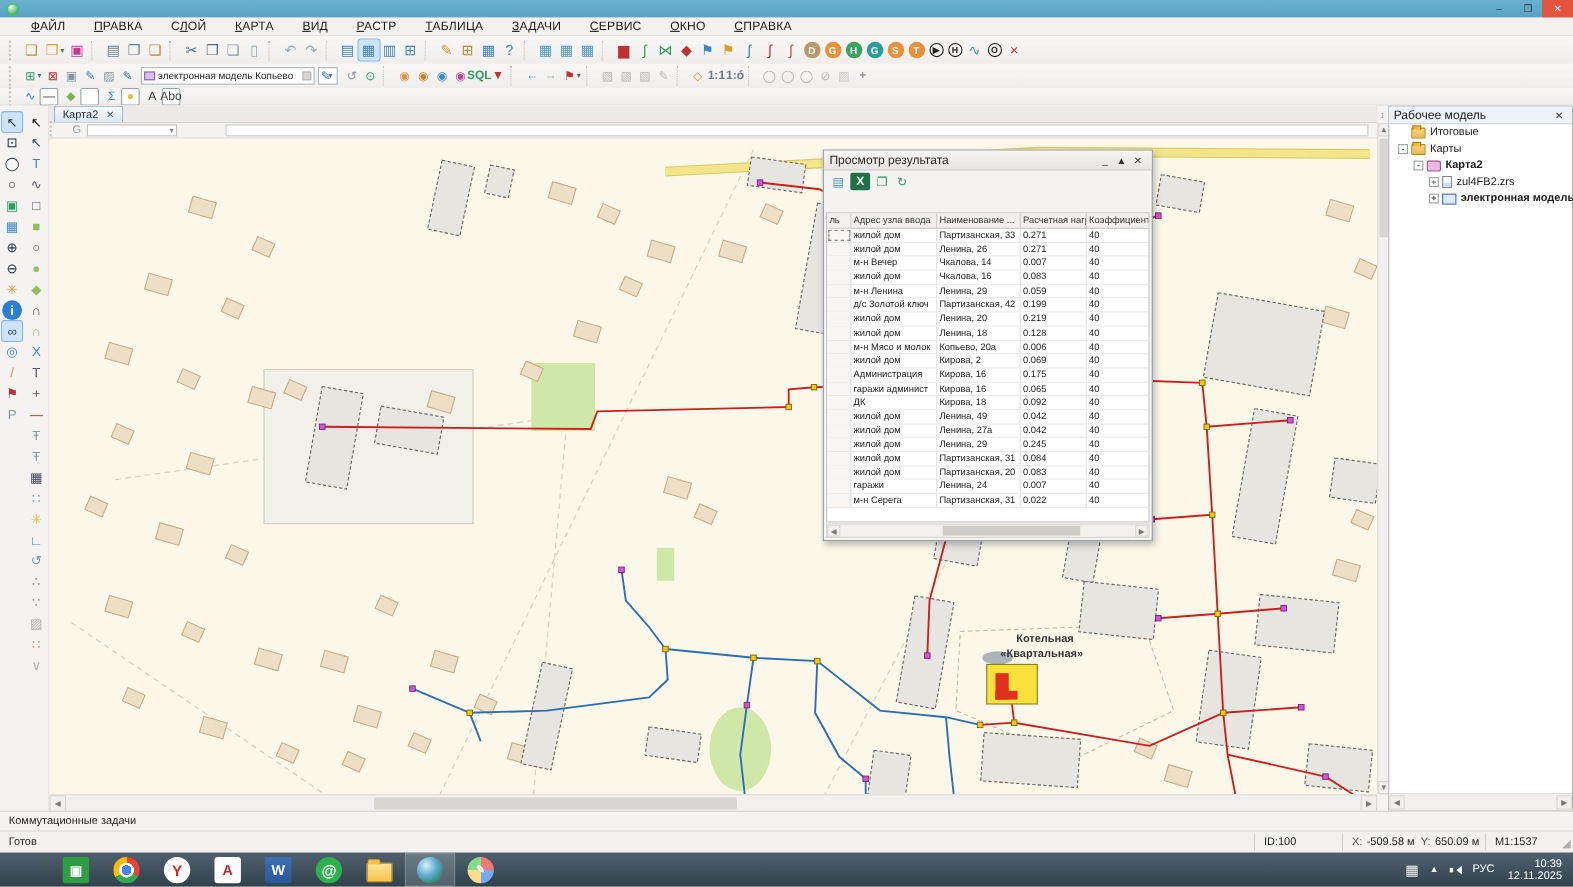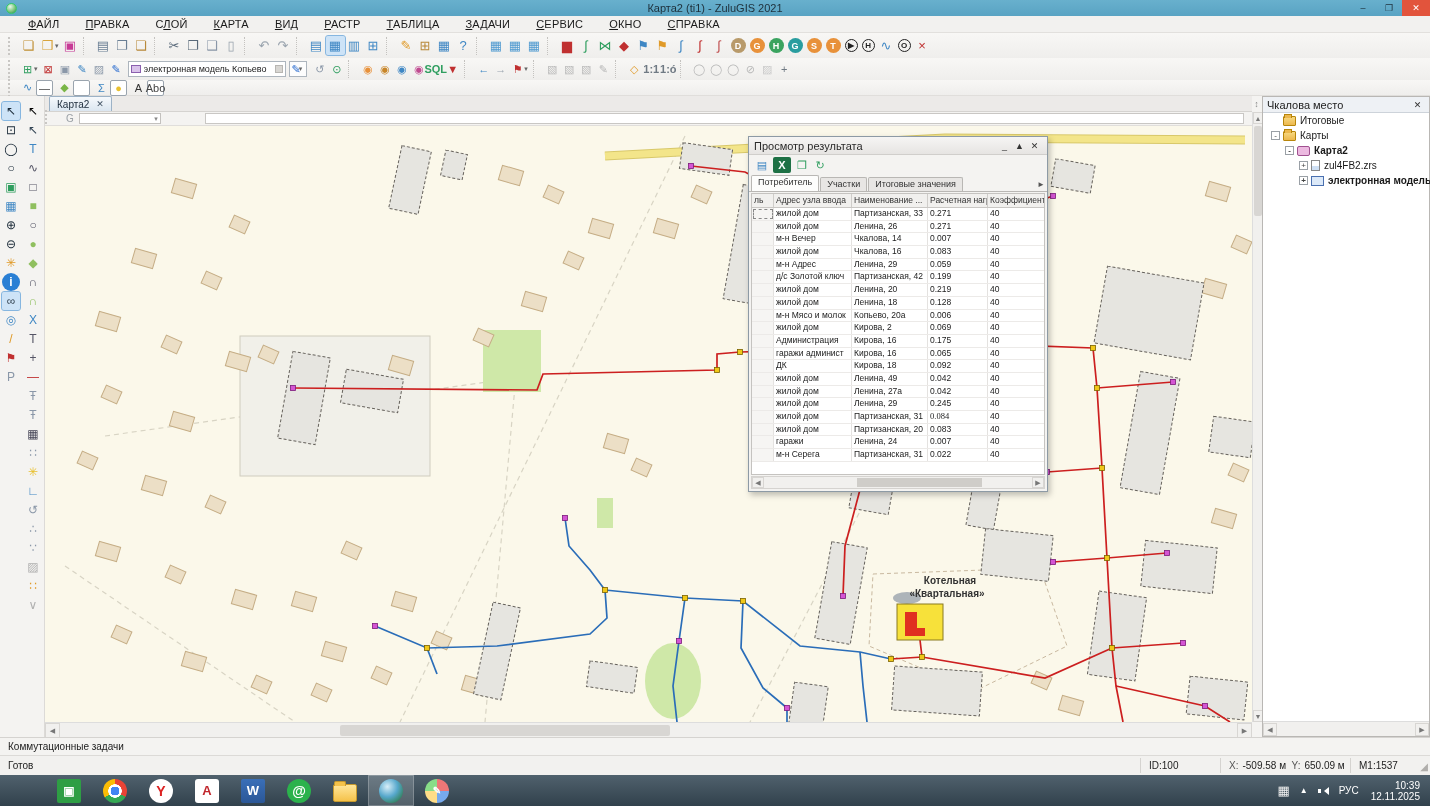--- a/index.html
+++ b/index.html
@@ -147,21 +147,20 @@
   .spk::before { content:""; position:absolute; left:0; top:3.5px; width:3px; height:4px; background:#fff; }
   .spk::after { content:""; position:absolute; left:2px; top:1.5px; border:4px solid transparent; border-right:5px solid #fff; }
   #tray .lang { font-size:10px; margin-right:12px; }
   #tray .clock { text-align:right; font-size:10px; line-height:11px; margin-right:10px; }
 </style>
 </head>
 <body>
 
 <div id="titlebar">
   <div id="app-icon"></div>
-  <div id="title-text">Карта2 (ti1) - ZuluGIS 2021</div>
   <div id="winbtns">
     <div class="wbtn">–</div>
     <div class="wbtn">❐</div>
     <div class="wbtn close">✕</div>
   </div>
 </div>
 
 <div id="menubar">
     <span class="mi"><u>Ф</u>АЙЛ</span>
     <span class="mi"><u>П</u>РАВКА</span>
@@ -555,26 +554,20 @@
     <span class="dbtn">_</span>
     <span class="dbtn">▲</span>
     <span class="dbtn">✕</span>
   </div>
   <div class="dtools">
       <span class="ic" style="color: rgb(63, 135, 196);">▤</span>
       <span class="ic sq">X</span>
       <span class="ic" style="color: rgb(47, 158, 95);">❐</span>
       <span class="ic" style="color: rgb(47, 158, 95);">↻</span>
     </div>
-  <div id="dtabs">
-    <span class="dtab active">Потребитель</span>
-      <span class="dtab">Участки</span>
-      <span class="dtab">Итоговые значения</span>
-      <span id="dtab-more">►</span>
-  </div>
   <div id="dgrid">
     <div class="ghead">
         <div class="gc" style="width: 22px;">ль</div>
         <div class="gc" style="width: 78px;">Адрес узла ввода</div>
         <div class="gc" style="width: 76px;">Наименование ...</div>
         <div class="gc" style="width: 60px;">Расчетная нагр...</div>
         <div class="gc" style="width: 58px;">Коэффициент т</div>
       </div>
     <div id="gbody">
         <div class="grow first">
@@ -600,21 +593,21 @@
         </div>
         <div class="grow">
           <div class="gc sel0" style="width: 22px;"></div>
           <div class="gc" style="width: 78px;">жилой дом</div>
           <div class="gc" style="width: 76px;">Чкалова, 16</div>
           <div class="gc" style="width: 60px;">0.083</div>
           <div class="gc" style="width: 58px;">40</div>
         </div>
         <div class="grow">
           <div class="gc sel0" style="width: 22px;"></div>
-          <div class="gc" style="width: 78px;">м-н Адрес</div>
+          <div class="gc" style="width: 78px;">м-н Ленина</div>
           <div class="gc" style="width: 76px;">Ленина, 29</div>
           <div class="gc" style="width: 60px;">0.059</div>
           <div class="gc" style="width: 58px;">40</div>
         </div>
         <div class="grow">
           <div class="gc sel0" style="width: 22px;"></div>
           <div class="gc" style="width: 78px;">д/с Золотой ключ</div>
           <div class="gc" style="width: 76px;">Партизанская, 42</div>
           <div class="gc" style="width: 60px;">0.199</div>
           <div class="gc" style="width: 58px;">40</div>
@@ -686,21 +679,21 @@
           <div class="gc sel0" style="width: 22px;"></div>
           <div class="gc" style="width: 78px;">жилой дом</div>
           <div class="gc" style="width: 76px;">Ленина, 29</div>
           <div class="gc" style="width: 60px;">0.245</div>
           <div class="gc" style="width: 58px;">40</div>
         </div>
         <div class="grow">
           <div class="gc sel0" style="width: 22px;"></div>
           <div class="gc" style="width: 78px;">жилой дом</div>
           <div class="gc" style="width: 76px;">Партизанская, 31</div>
-          <div class="gc" style="width: 60px; font-family: Liberation Serif, serif;">0.084</div>
+          <div class="gc" style="width: 60px;">0.084</div>
           <div class="gc" style="width: 58px;">40</div>
         </div>
         <div class="grow">
           <div class="gc sel0" style="width: 22px;"></div>
           <div class="gc" style="width: 78px;">жилой дом</div>
           <div class="gc" style="width: 76px;">Партизанская, 20</div>
           <div class="gc" style="width: 60px;">0.083</div>
           <div class="gc" style="width: 58px;">40</div>
         </div>
         <div class="grow">
@@ -721,21 +714,21 @@
   </div>
   <div id="dhscroll">
     <div id="dh-l" class="sbtn">◀</div>
     <div class="thumb"></div>
     <div id="dh-r" class="sbtn">▶</div>
   </div>
 </div>
 
 <div id="wspanel">
   <div id="wshead">
-    <span class="wtitle">Чкалова место</span>
+    <span class="wtitle">Рабочее модель</span>
     <span class="dbtn">✕</span>
   </div>
   <div id="wstree">
       <div class="trow" style="padding-left: 8px;">
         <span style="width: 12px; flex: 0 0 auto;"></span>
         <span class="tico folder"></span>
         <span>Итоговые</span>
       </div>
       <div class="trow" style="padding-left: 8px;">
         <span class="texp">-</span>

